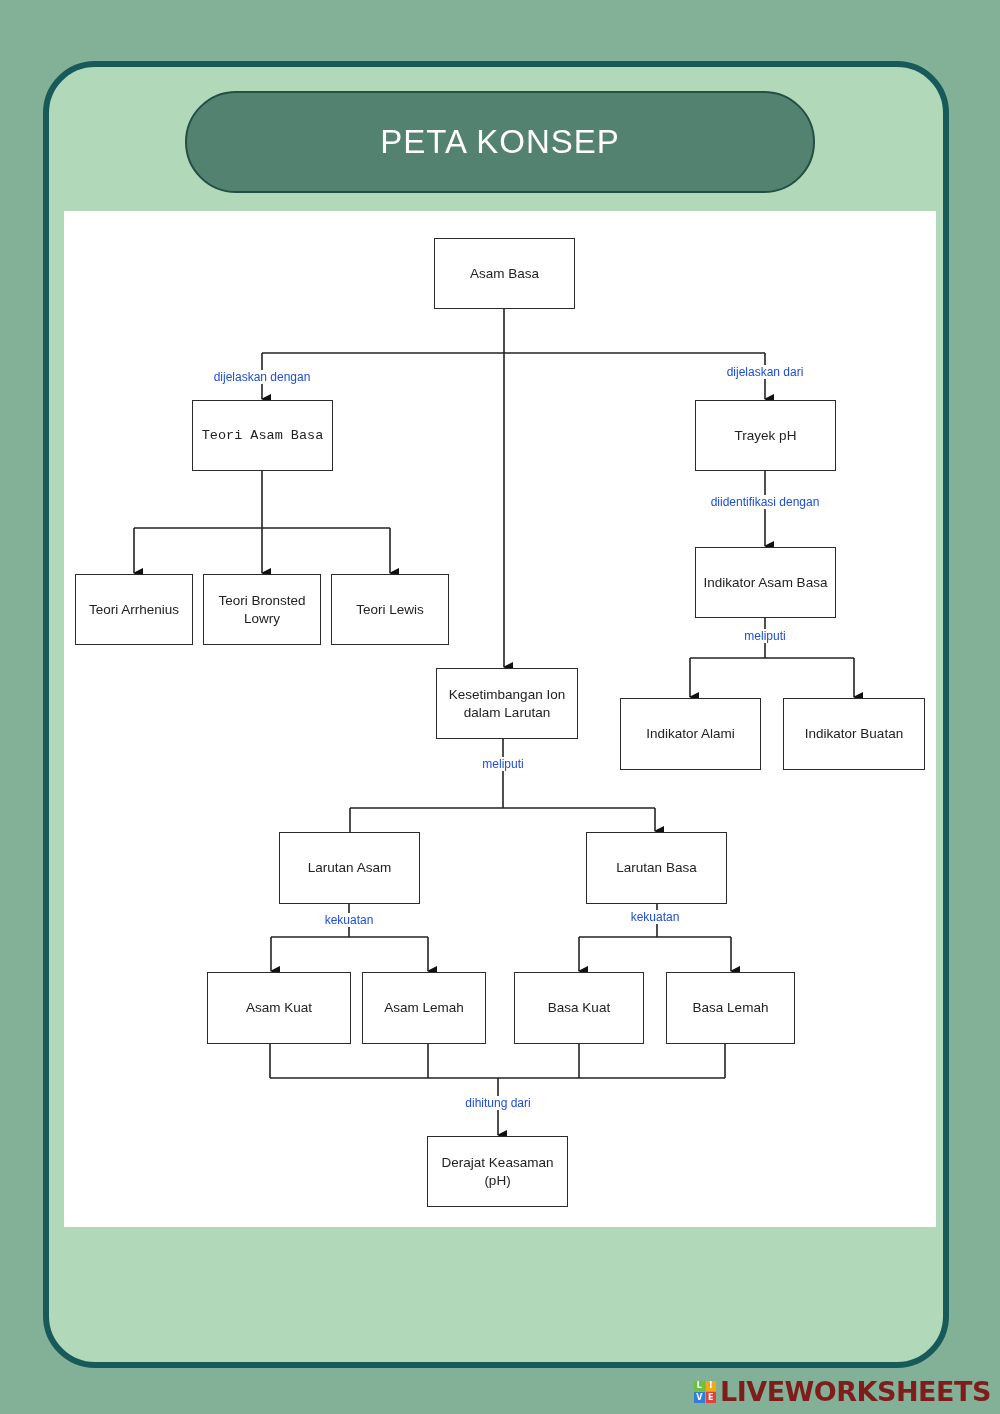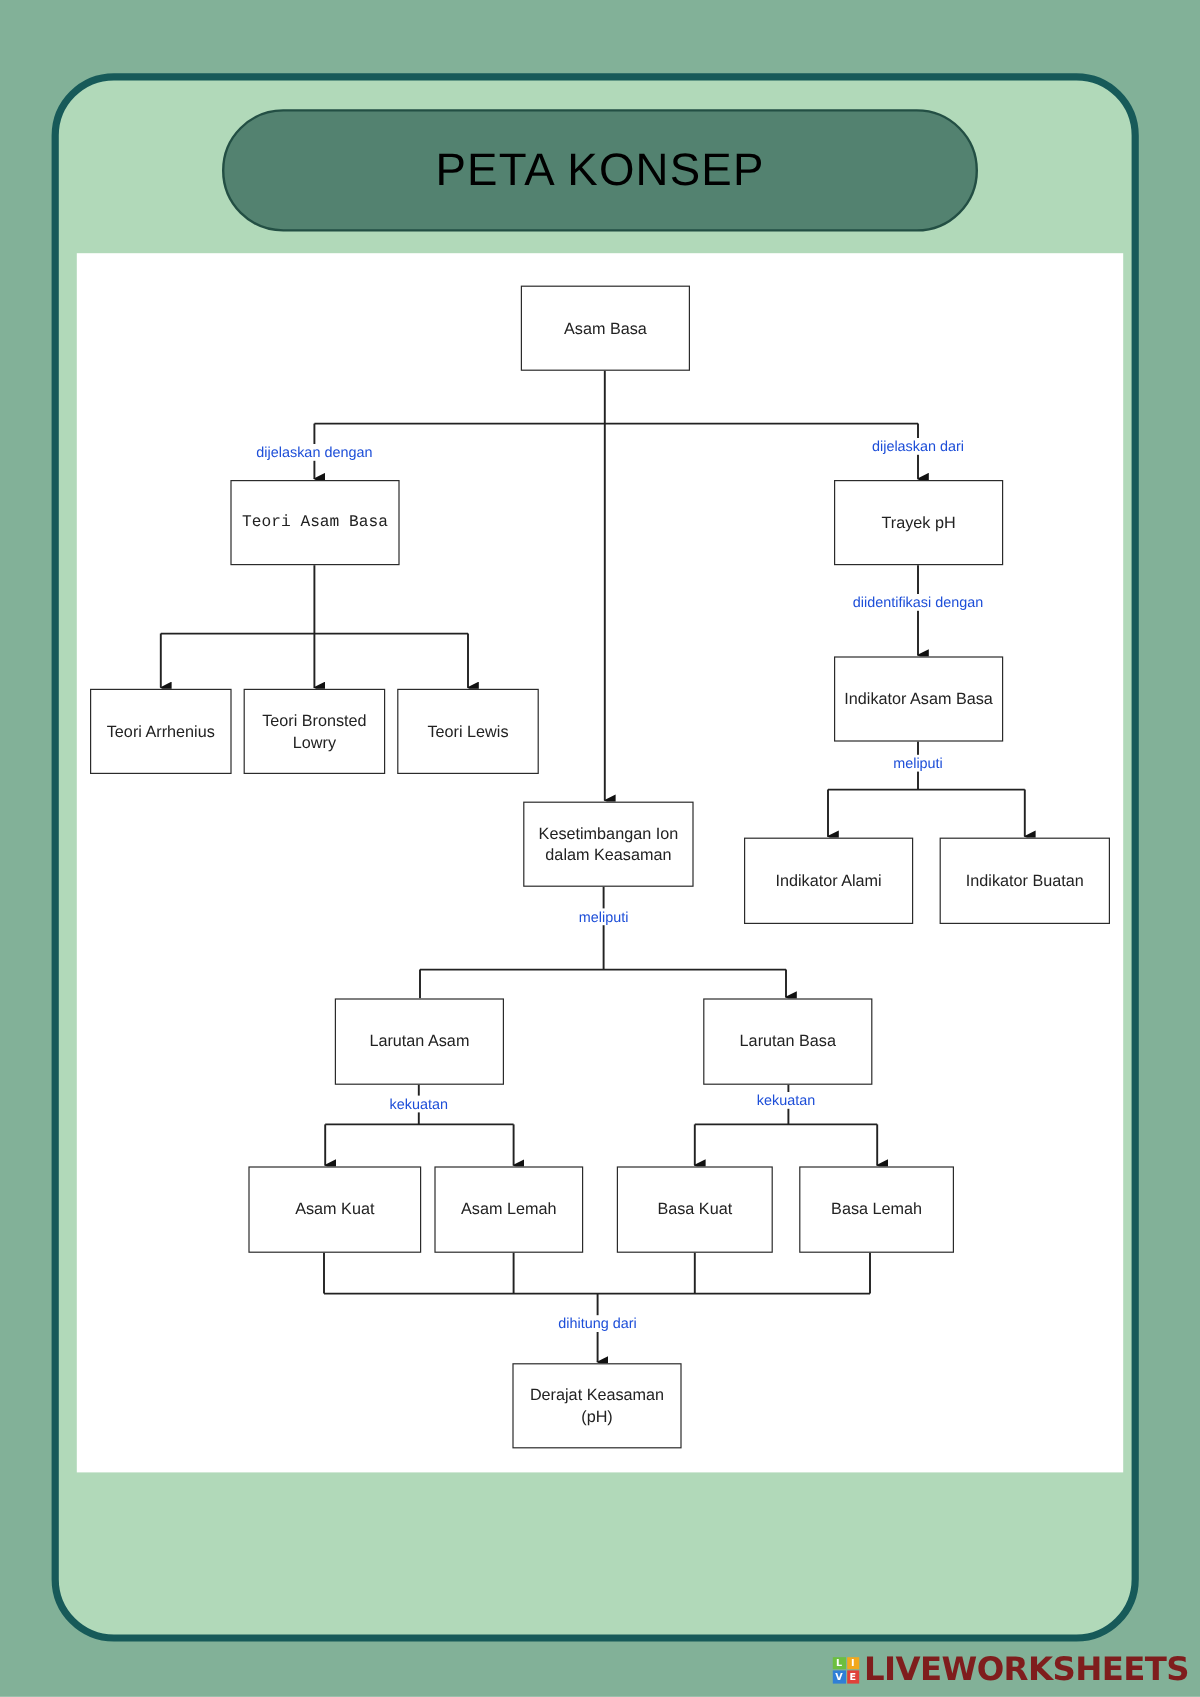--- a/index.html
+++ b/index.html
@@ -1,19 +1,19 @@
 <!DOCTYPE html>
 <html><head>
 <meta charset="utf-8">
 <style>
   html, body { margin:0; padding:0; }
   body { width:1000px; height:1414px; background:#82b198; position:relative; overflow:hidden; font-family:"Liberation Sans", sans-serif; }
   .card { position:absolute; left:43px; top:61px; width:906px; height:1307px; background:#b1d9b9; border:6px solid #175a59; border-radius:52px; box-sizing:border-box; }
   .title-pill { position:absolute; left:185px; top:91px; width:630px; height:102px; background:#538270; border:2px solid #234f44; border-radius:51px; box-sizing:border-box; display:flex; align-items:center; justify-content:center; }
-  .title-pill span { color:#000000; font-size:38px; letter-spacing:1px; font-family:"Liberation Sans", sans-serif; }
+  .title-pill span { color:#ffffff; font-size:33px; letter-spacing:1px; font-family:"Liberation Sans", sans-serif; }
   .diagram { position:absolute; left:64px; top:211px; width:872px; height:1016px; background:#ffffff; }
   .diagram svg { position:absolute; left:0; top:0; }
   .node { position:absolute; border:1.6px solid #2b2b2b; background:#ffffff; box-sizing:border-box; display:flex; align-items:center; justify-content:center; text-align:center; font-size:13.5px; color:#222; line-height:18px; padding:0 4px; }
   .elabel { position:absolute; font-size:12px; color:#1d4ed8; background:#ffffff; white-space:nowrap; transform:translate(-50%,-50%); padding:0 1px; line-height:14px; }
   .brand { position:absolute; left:694px; top:1376px; display:flex; align-items:center; }
   .brand .logo { width:22px; height:22px; display:grid; grid-template-columns:1fr 1fr; grid-template-rows:1fr 1fr; gap:1px; margin-right:4px; }
   .brand .logo span { font-size:8px; font-weight:bold; color:#fff; display:flex; align-items:center; justify-content:center; font-family:"DejaVu Sans", sans-serif; }
   .brand .word { font-family:"DejaVu Sans", sans-serif; font-weight:bold; font-size:27px; color:#7f1d1d; letter-spacing:-0.5px; }
 </style>
 </head>
@@ -100,21 +100,21 @@
       <span>Indikator Asam Basa</span>
     </div>
   <div class="node" style="left:556px;top:487px;width:141px;height:72px;">
       <span>Indikator Alami</span>
     </div>
   <div class="node" style="left:719px;top:487px;width:142px;height:72px;">
       <span>Indikator Buatan</span>
     </div>
 
   <div class="node" style="left:372px;top:457px;width:142px;height:71px;">
-      <span style="display:block;width:120px;">Kesetimbangan Ion dalam Keasaman</span>
+      <span style="display:block;width:120px;">Kesetimbangan Ion dalam Larutan</span>
     </div>
 
   <div class="node" style="left:215px;top:621px;width:141px;height:72px;">
       <span>Larutan Asam</span>
     </div>
   <div class="node" style="left:522px;top:621px;width:141px;height:72px;">
       <span>Larutan Basa</span>
     </div>
 
   <div class="node" style="left:143px;top:761px;width:144px;height:72px;">

